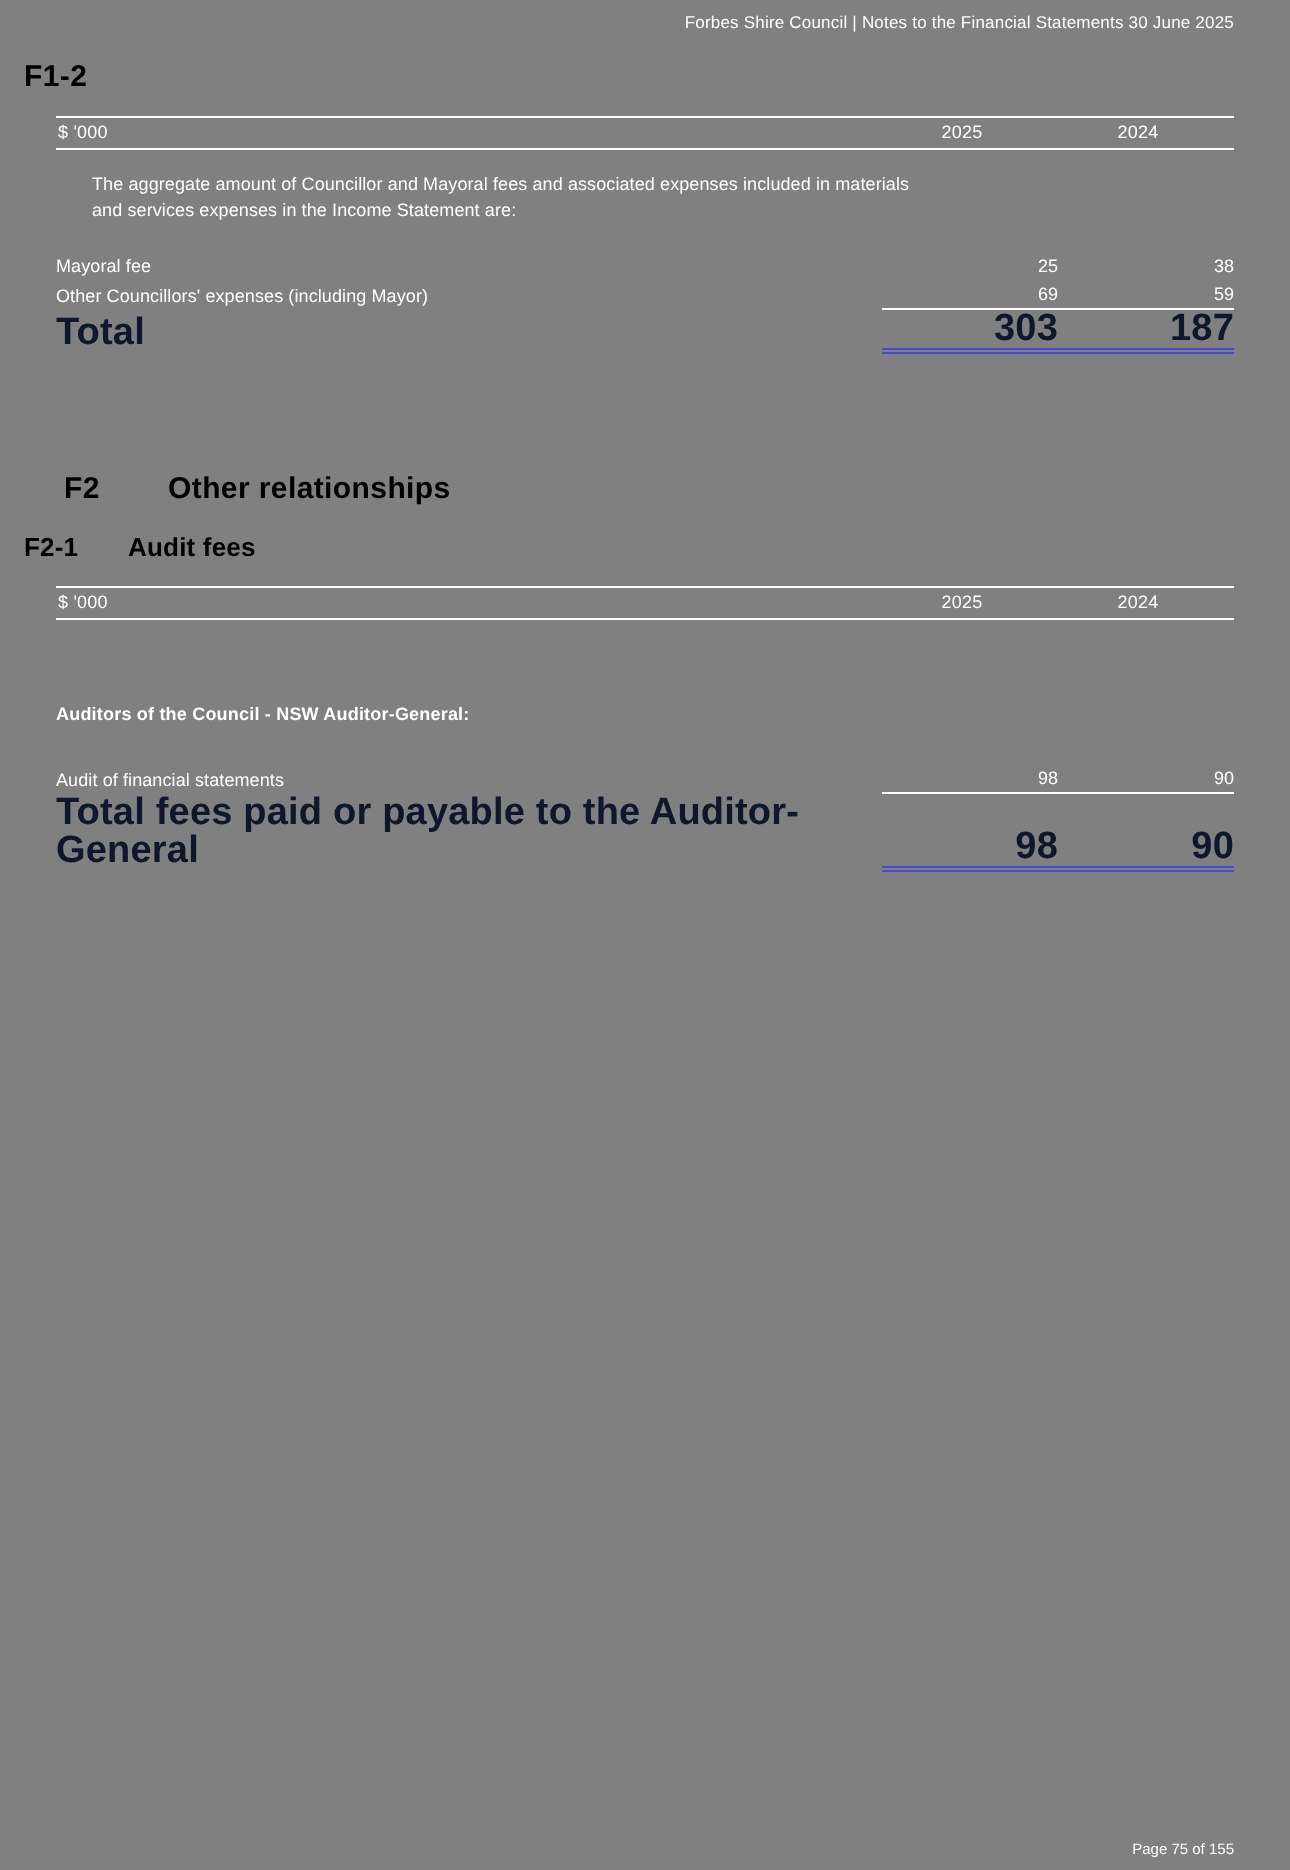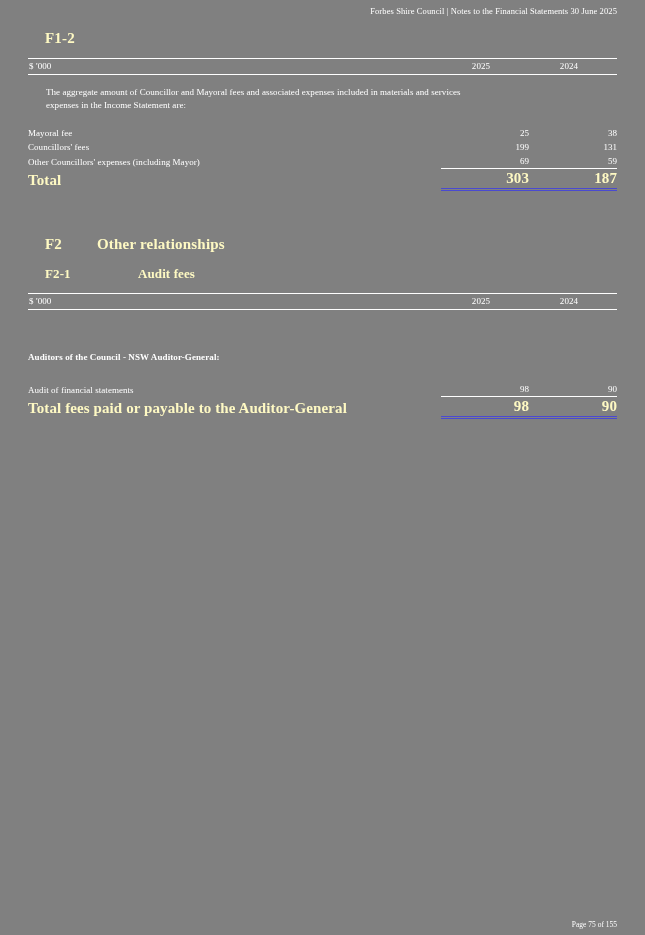--- a/index.html
+++ b/index.html
@@ -16,58 +16,58 @@
     position: relative;
   }
 
   .page {
     position: absolute;
     left: 0; top: 0;
     width: 645px;
     height: 935px;
     box-sizing: border-box;
     padding: 0 28px;
-    font-family: Liberation Serif, serif;
   }
 
   
   .running-header {
     position: absolute;
     top: 6px;
     right: 28px;
     font-size: 8.5px;
     letter-spacing: 0.1px;
     color: #ffffff;
     white-space: nowrap;
     text-align: right;
   }
 
   
   .h-note {
     position: absolute;
-    left: 45px;
+    left: 12px;
     display: flex;
     align-items: baseline;
-    color: #fef9c3;
+    color: #000000;
     font-weight: bold;
     white-space: nowrap;
   }
   .h-note .num {
     display: inline-block;
   }
 
   .h1 {
     font-size: 15px;
     letter-spacing: 0.2px;
   }
   .h1 .num { width: 52px; }
 
   .h2 {
     font-size: 15px;
     letter-spacing: 0.2px;
+    margin-left: 20px;
   }
   .h2 .num { width: 52px; }
 
   .h3 {
     font-size: 13px;
     letter-spacing: 0.1px;
   }
   .h3 .num { width: 52px; }
 
   
@@ -112,23 +112,23 @@
     padding-right: 8px;
     height: 14px;
     line-height: 14px;
   }
 
   tr.spacer td { height: 9px; line-height: 9px; font-size: 1px; }
 
   tr.lastitem td.num { border-bottom: 1px solid #ffffff; }
 
   tr.total td {
-    color: #fef9c3;
+    color: #0f172a;
     font-weight: bold;
-    font-size: 15px;
+    font-size: 19px;
     height: 19px;
     line-height: 19px;
     letter-spacing: 0.1px;
   }
   tr.total td.num {
     border-bottom: 3px double #4a4ad0;
   }
 
   tr.subhead td {
     font-weight: bold;
@@ -193,44 +193,39 @@
         <col class="c-label">
         <col class="c-num">
         <col class="c-num">
       </colgroup>
     <tbody>
       <tr>
         <td class="lbl">Mayoral fee</td>
         <td class="num">25</td>
         <td class="num">38</td>
       </tr>
-      <tr>
-        <td class="lbl">Councillors' fees</td>
-        <td class="num">199</td>
-        <td class="num">131</td>
-      </tr>
       <tr class="lastitem">
         <td class="lbl">Other Councillors' expenses (including Mayor)</td>
         <td class="num">69</td>
         <td class="num">59</td>
       </tr>
       <tr class="total">
         <td class="lbl">Total</td>
         <td class="num">303</td>
         <td class="num">187</td>
       </tr>
     </tbody>
   </table>
 
   <div class="h-note h2" style="top:236px;">
     <span class="num">F2</span>
     <span>Other relationships</span>
   </div>
 
-  <div class="h-note h3" style="top:266px;gap:41px;">
+  <div class="h-note h3" style="top:266px;">
     <span class="num">F2-1</span>
     <span>Audit fees</span>
   </div>
 
   <table class="fin" style="top:293px;">
     <colgroup>
         <col class="c-label">
         <col class="c-num">
         <col class="c-num">
       </colgroup>

